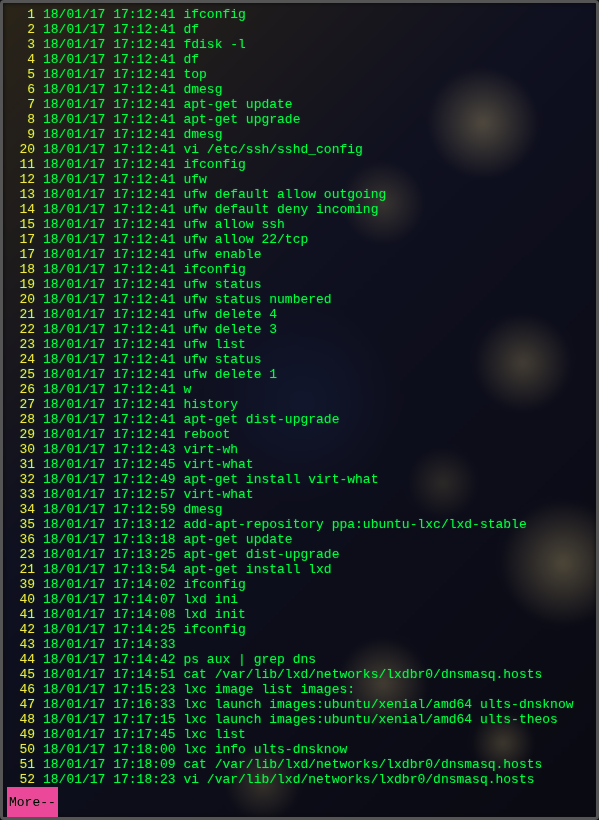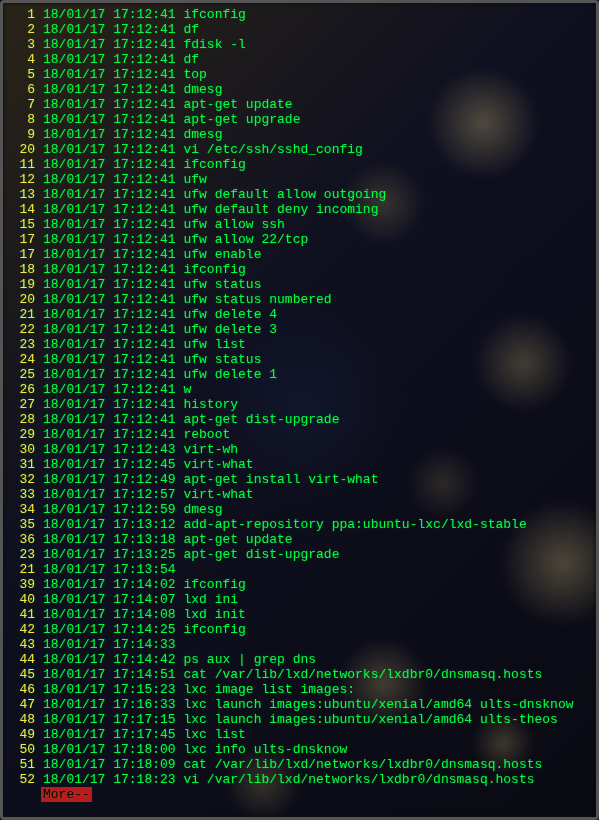--- a/index.html
+++ b/index.html
@@ -49,25 +49,24 @@
       text-align: right;
       color: #f5e642;
       margin-right: 8px;
     }
     .date, .time, .cmd {
       color: #00ff41;
     }
     .date { margin-right: 1ch; }
     .time { margin-right: 1ch; }
     .more {
-      background: #b91c1c;
+      background: #ec4899;
       color: #000;
-      padding: 0 2px;
+      padding: 8px 2px;
       display: inline-block;
-      margin-left: 34px;
     }
   </style>
 </head>
 <body>
 
 <div class="bg-bokeh"></div>
 
 <div class="term">
   <div id="rows">
       <div class="row"><span class="ln">1</span><span class="date">18/01/17</span><span class="time">17:12:41</span><span class="cmd">ifconfig</span></div>
@@ -100,21 +99,21 @@
       <div class="row"><span class="ln">28</span><span class="date">18/01/17</span><span class="time">17:12:41</span><span class="cmd">apt-get dist-upgrade</span></div>
       <div class="row"><span class="ln">29</span><span class="date">18/01/17</span><span class="time">17:12:41</span><span class="cmd">reboot</span></div>
       <div class="row"><span class="ln">30</span><span class="date">18/01/17</span><span class="time">17:12:43</span><span class="cmd">virt-wh</span></div>
       <div class="row"><span class="ln">31</span><span class="date">18/01/17</span><span class="time">17:12:45</span><span class="cmd">virt-what</span></div>
       <div class="row"><span class="ln">32</span><span class="date">18/01/17</span><span class="time">17:12:49</span><span class="cmd">apt-get install virt-what</span></div>
       <div class="row"><span class="ln">33</span><span class="date">18/01/17</span><span class="time">17:12:57</span><span class="cmd">virt-what</span></div>
       <div class="row"><span class="ln">34</span><span class="date">18/01/17</span><span class="time">17:12:59</span><span class="cmd">dmesg</span></div>
       <div class="row"><span class="ln">35</span><span class="date">18/01/17</span><span class="time">17:13:12</span><span class="cmd">add-apt-repository ppa:ubuntu-lxc/lxd-stable</span></div>
       <div class="row"><span class="ln">36</span><span class="date">18/01/17</span><span class="time">17:13:18</span><span class="cmd">apt-get update</span></div>
       <div class="row"><span class="ln">23</span><span class="date">18/01/17</span><span class="time">17:13:25</span><span class="cmd">apt-get dist-upgrade</span></div>
-      <div class="row"><span class="ln">21</span><span class="date">18/01/17</span><span class="time">17:13:54</span></div>
+      <div class="row"><span class="ln">21</span><span class="date">18/01/17</span><span class="time">17:13:54</span><span class="cmd">apt-get install lxd</span></div>
       <div class="row"><span class="ln">39</span><span class="date">18/01/17</span><span class="time">17:14:02</span><span class="cmd">ifconfig</span></div>
       <div class="row"><span class="ln">40</span><span class="date">18/01/17</span><span class="time">17:14:07</span><span class="cmd">lxd ini</span></div>
       <div class="row"><span class="ln">41</span><span class="date">18/01/17</span><span class="time">17:14:08</span><span class="cmd">lxd init</span></div>
       <div class="row"><span class="ln">42</span><span class="date">18/01/17</span><span class="time">17:14:25</span><span class="cmd">ifconfig</span></div>
       <div class="row"><span class="ln">43</span><span class="date">18/01/17</span><span class="time">17:14:33</span></div>
       <div class="row"><span class="ln">44</span><span class="date">18/01/17</span><span class="time">17:14:42</span><span class="cmd">ps aux | grep dns</span></div>
       <div class="row"><span class="ln">45</span><span class="date">18/01/17</span><span class="time">17:14:51</span><span class="cmd">cat /var/lib/lxd/networks/lxdbr0/dnsmasq.hosts</span></div>
       <div class="row"><span class="ln">46</span><span class="date">18/01/17</span><span class="time">17:15:23</span><span class="cmd">lxc image list images:</span></div>
       <div class="row"><span class="ln">47</span><span class="date">18/01/17</span><span class="time">17:16:33</span><span class="cmd">lxc launch images:ubuntu/xenial/amd64 ults-dnsknow</span></div>
       <div class="row"><span class="ln">48</span><span class="date">18/01/17</span><span class="time">17:17:15</span><span class="cmd">lxc launch images:ubuntu/xenial/amd64 ults-theos</span></div>

